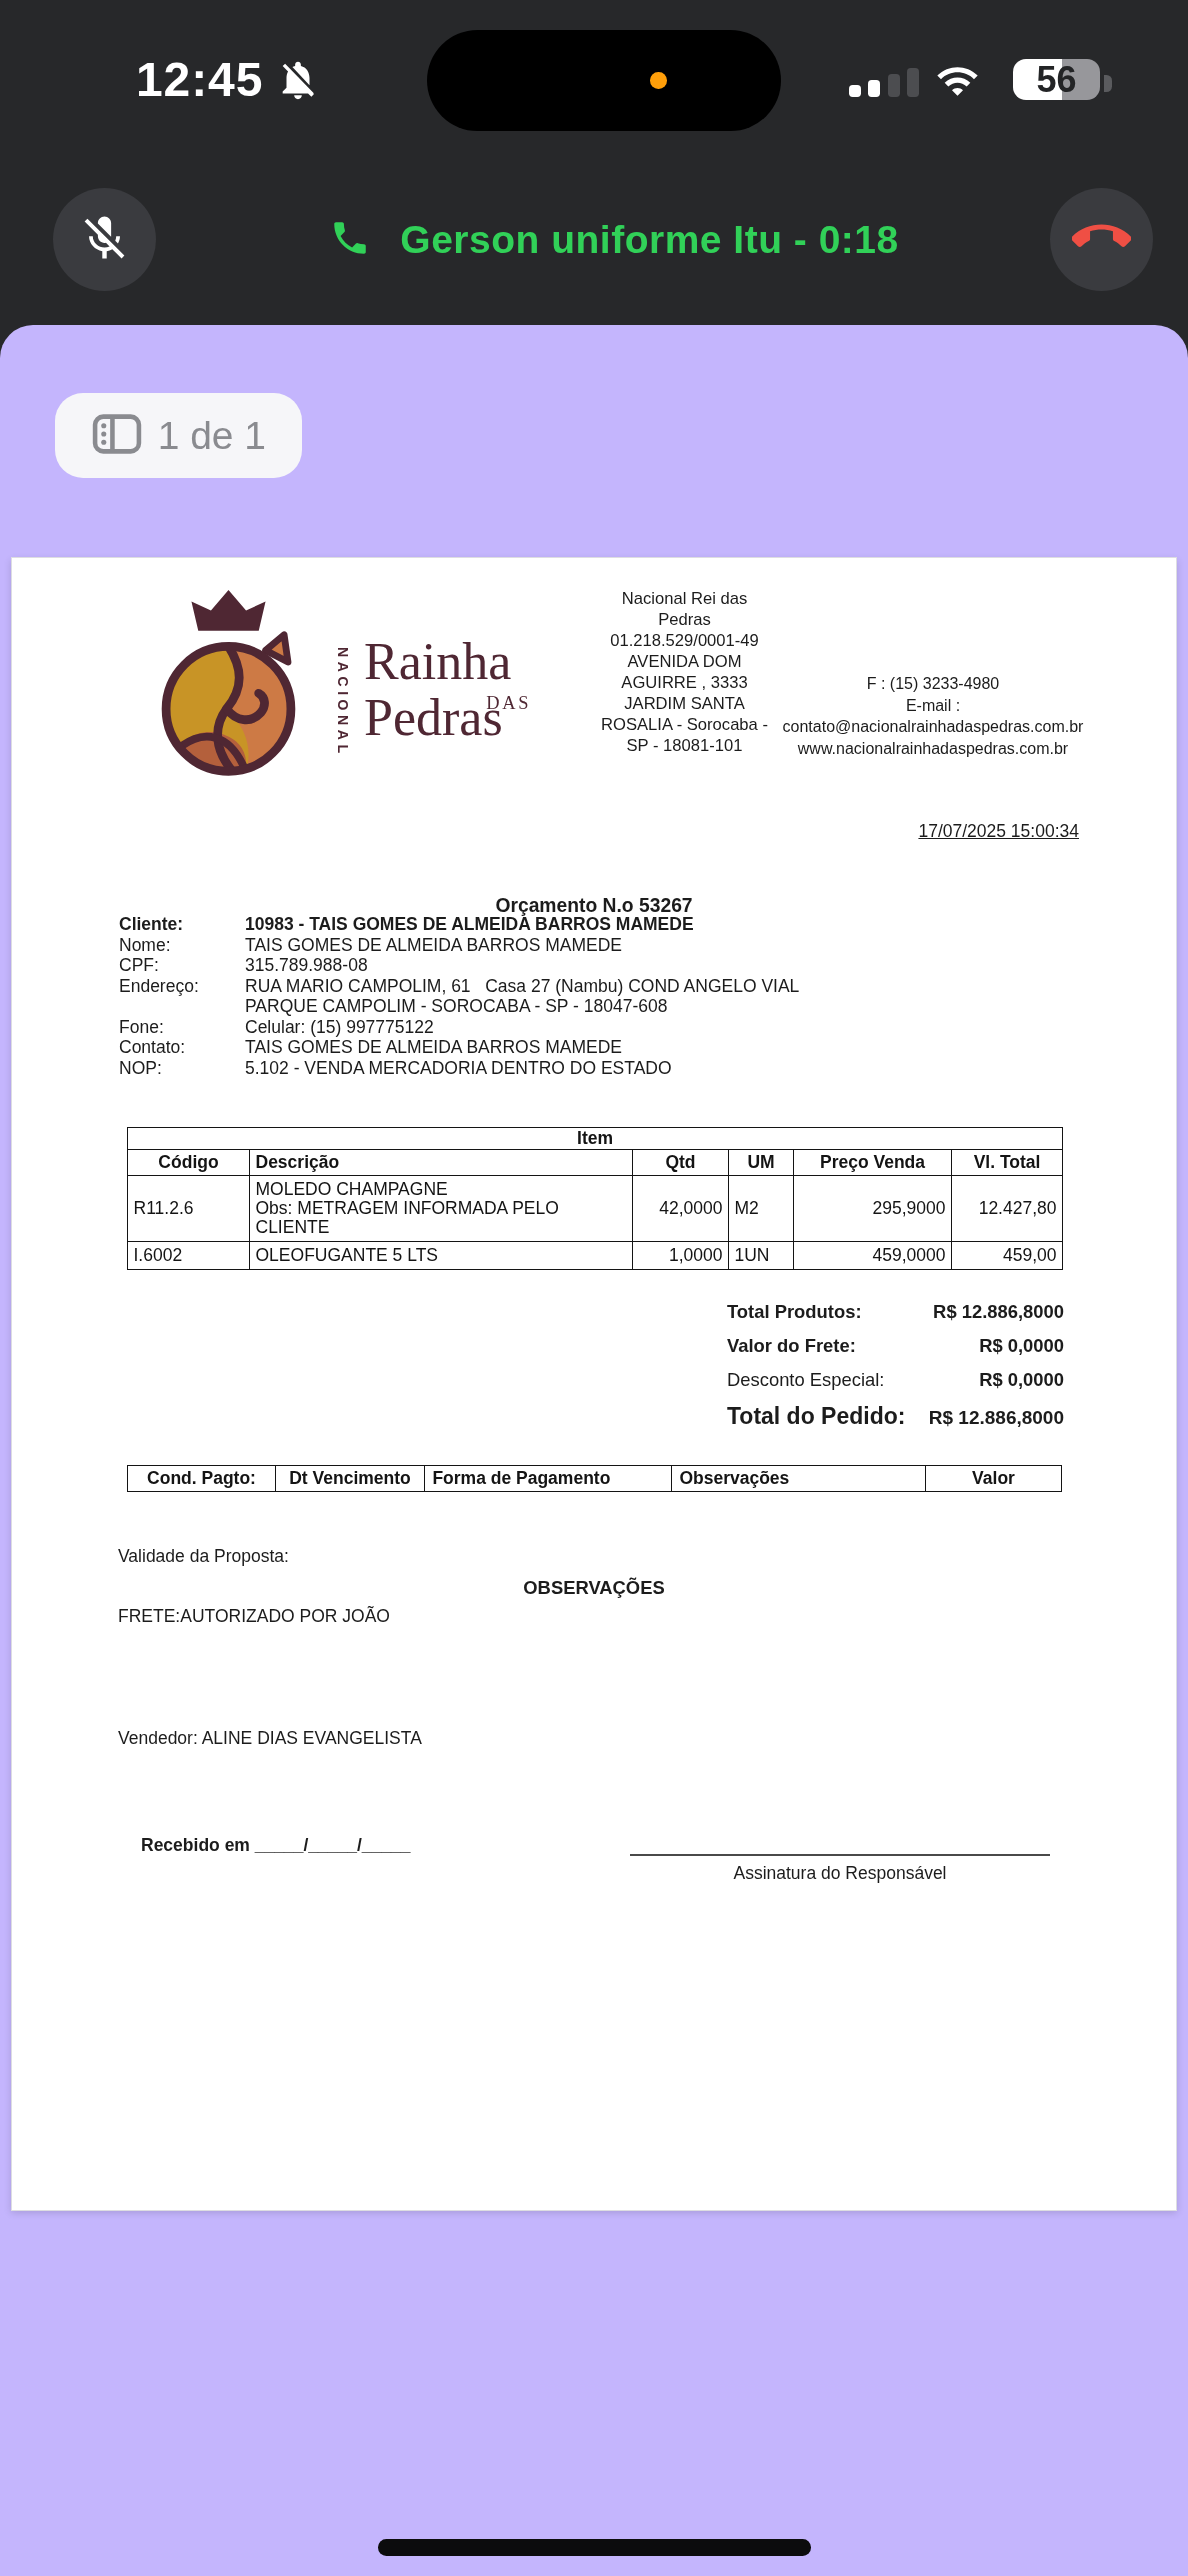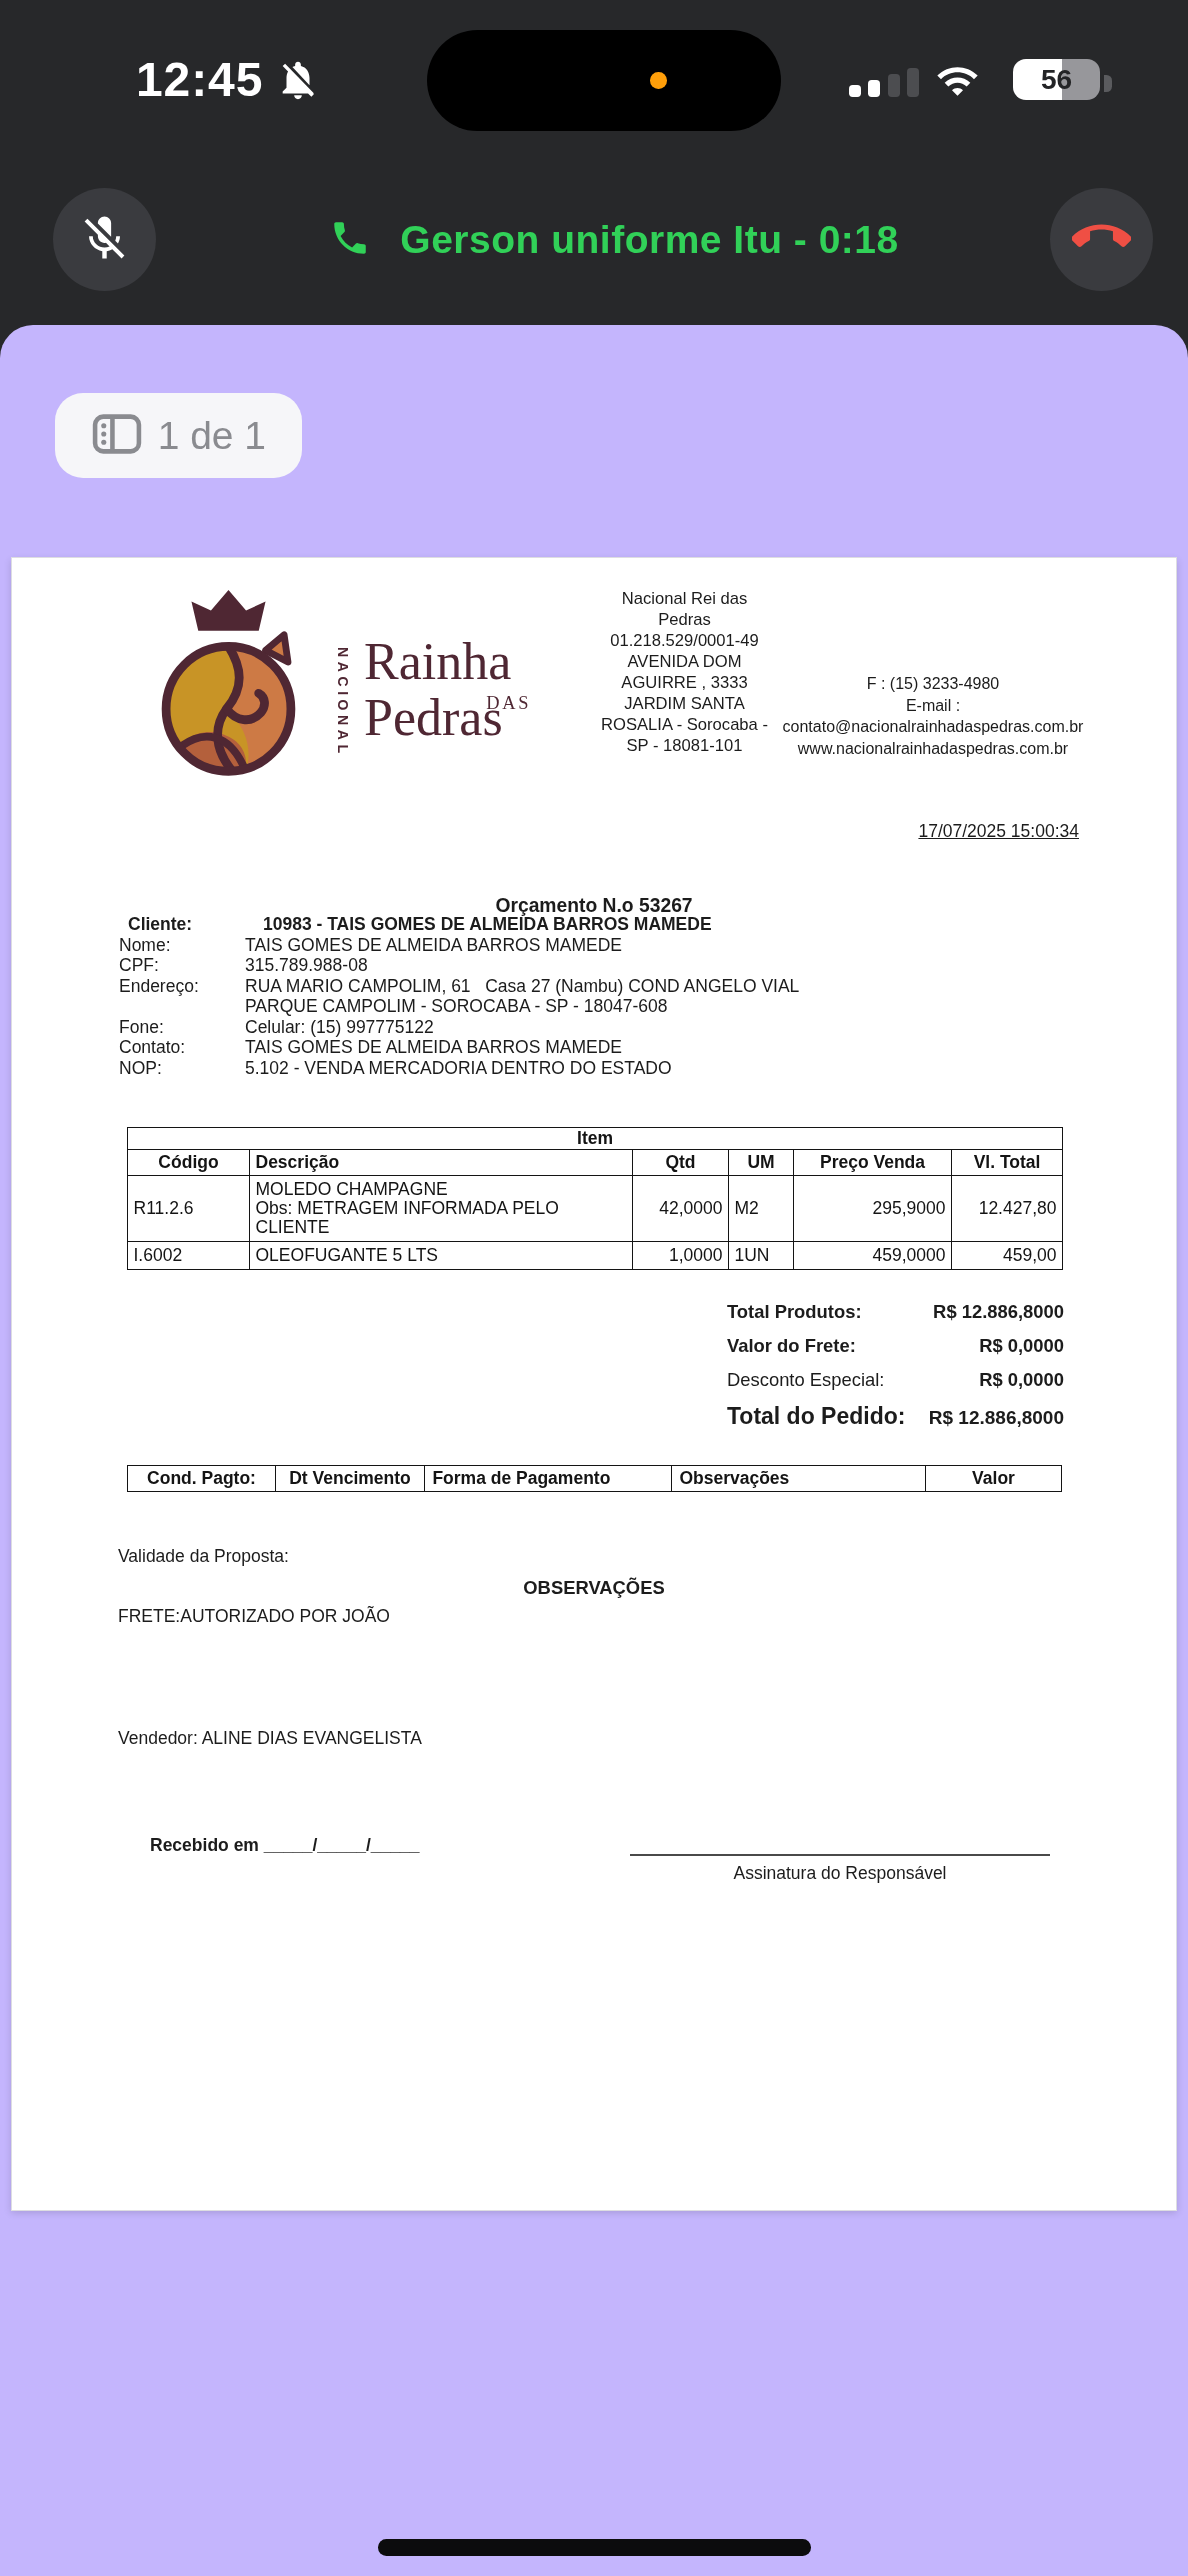--- a/index.html
+++ b/index.html
@@ -15,21 +15,21 @@
   .sigbars { position:absolute; left:849px; top:66px; width:74px; height:31px; }
   .sigbars div { position:absolute; bottom:0; width:12px; border-radius:3.7px; }
   .b1 { left:0;  height:12px; background:#fff; }
   .b2 { left:19.3px; height:17.5px; background:#fff; }
   .b3 { left:39px; height:23px; background:#4c4d50; }
   .b4 { left:58px; height:28.6px; background:#4c4d50; }
   .wifi { position:absolute; left:929px; top:59px; width:57px; height:44px; }
   .battery { position:absolute; left:1013px; top:59px; width:87px; height:41px; border-radius:13px;
              background:linear-gradient(to right, #ffffff 0 56%, #97979b 56% 100%);
              display:flex; align-items:center; justify-content:center;
-             font-size:28px; font-weight:bold; color:#232426; }
+             font-size:36px; font-weight:bold; color:#232426; }
   .bat-nub { position:absolute; left:1104px; top:75px; width:8.3px; height:16.6px; border-radius:0 5.5px 5.5px 0; background:#5a5b5e; }
 
   
   .callbar { position:absolute; left:0; top:147px; width:1188px; height:178px; }
   .round-btn { position:absolute; top:41px; width:103px; height:103px; border-radius:50%;
                background:#3a3b3f; border:none; display:flex; align-items:center; justify-content:center; }
   .mute-btn { left:53px; }
   .end-btn  { left:1050px; }
   .call-center { position:absolute; left:0; top:41px; width:1188px; height:103px;
                  display:flex; align-items:center; justify-content:center; gap:29px;padding-left:40px; }
@@ -63,21 +63,21 @@
   .contact-block div { white-space:nowrap; }
 
   .datetime { position:absolute; right:97px; top:263px; font-size:17.5px; text-decoration:underline; }
   .doc-title { position:absolute; left:0; top:337px; width:100%; text-align:center; font-size:19.3px; font-weight:bold; }
 
   
   .client { position:absolute; left:107px; top:356px; width:949px; font-size:17.5px; line-height:20.5px; }
   .client-row { display:flex; }
   .client-label { width:126px; flex:none; }
   .client-value { white-space:pre-wrap; }
-  .bold { font-weight:bold;margin-left:9px; }
+  .bold { font-weight:bold; }
 
   
   table { border-collapse:collapse; table-layout:fixed; font-size:17.5px; color:#141414; }
   td, th { border:1.8px solid #141414; line-height:19.3px; overflow:hidden; }
   .item-table { position:absolute; left:115px; top:569px; width:935px; }
   .item-table .caption td { text-align:center; font-weight:bold; padding:0.9px 3.7px; }
   .item-table th { font-weight:bold; padding:2.8px 5.5px; text-align:center; }
   .item-table th.al { text-align:left; }
   .item-table td { padding:3.7px 5.5px; vertical-align:middle; }
   .c-left { text-align:left; } .c-right { text-align:right; } .c-center { text-align:center; }

